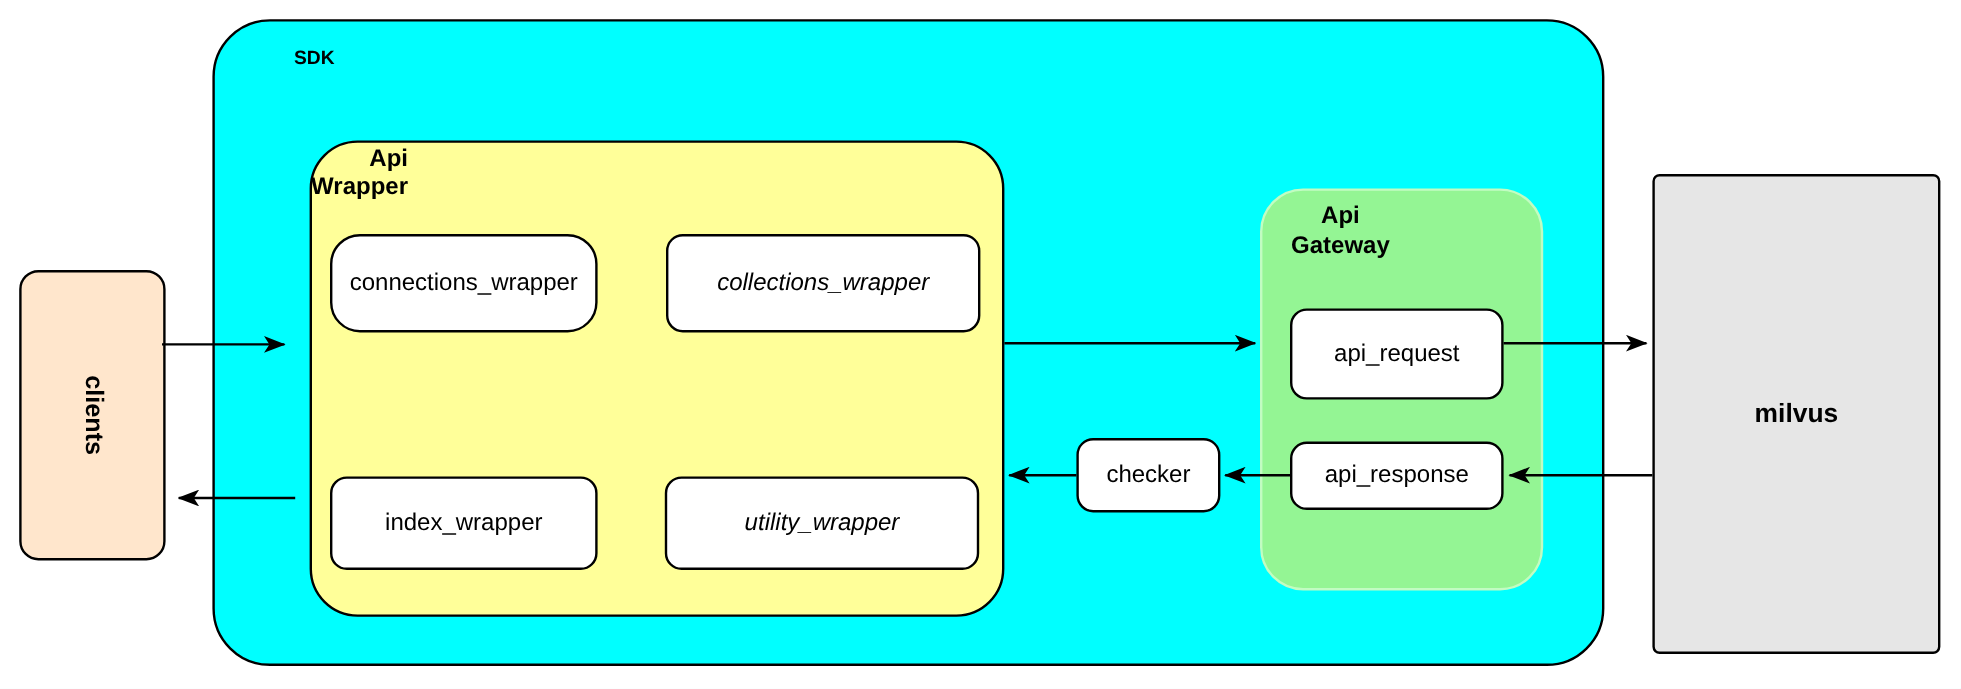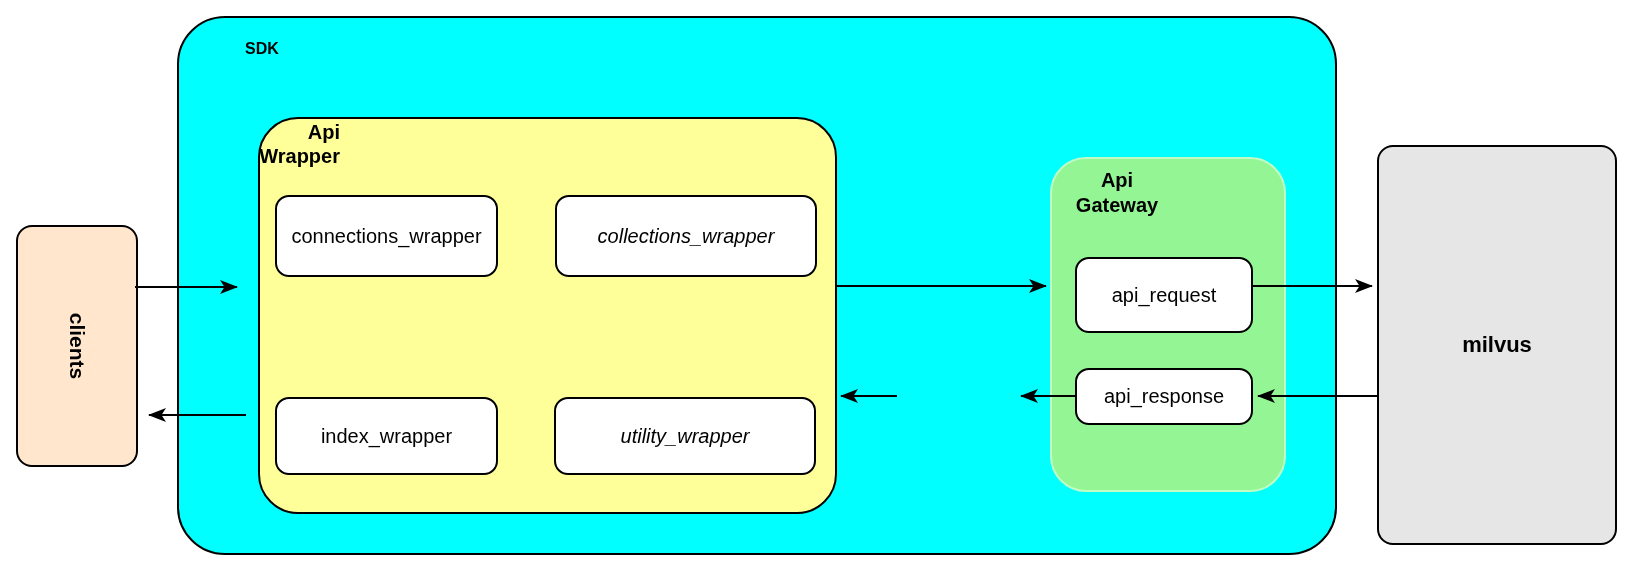--- a/index.html
+++ b/index.html
@@ -43,42 +43,42 @@
   }
   .api-wrapper-label {
     position: absolute; left: 258px; top: 120px; width: 82px;
     text-align: right; font-weight: 700; font-size: 20px; line-height: 24px;
   }
   
   .leaf {
     background: #ffffff; border-radius: 14px;
     font-size: 20px; white-space: nowrap;
   }
-  .b-connections { left: 275px; top: 195px; width: 223px; height: 82px; }
+  .b-connections { left: 275px; top: 195px; width: 223px; height: 82px; border-radius: 25px; }
   .b-collections { left: 555px; top: 195px; width: 262px; height: 82px; font-style: italic; }
   .b-schema      { left: 275px; top: 295px; width: 223px; height: 80px; }
   .b-partition   { left: 555px; top: 295px; width: 262px; height: 80px; }
   .b-index       { left: 275px; top: 397px; width: 223px; height: 78px; }
   .b-utility     { left: 554px; top: 397px; width: 262px; height: 78px; font-style: italic; }
   .b-checker     { left: 897px; top: 365px; width: 120px; height: 62px; }
   
   .api-gateway {
     left: 1050px; top: 157px; width: 236px; height: 335px;
     background: #94f594; border: 2px solid #c2fcc2; border-radius: 36px;
   }
   .api-gateway-label {
     position: absolute; left: 1050px; top: 168px; width: 134px;
     text-align: center; font-weight: 700; font-size: 20px; line-height: 25px;
   }
   .b-request  { left: 1075px; top: 257px; width: 178px; height: 76px; }
   .b-response { left: 1075px; top: 368px; width: 178px; height: 57px; align-items: center; }
   
   .milvus {
     left: 1377px; top: 145px; width: 240px; height: 400px;
-    background: #e6e6e6; border-radius: 16px;
+    background: #e6e6e6; border-radius: 6px;
     font-weight: 700; font-size: 22px; text-align: right;
   }
   .arrows {
     position: absolute; left: 0; top: 0; width: 1634px; height: 574px;
     pointer-events: none;
   }
   .arrows line { stroke: #000000; stroke-width: 2; }
 </style>
 </head>
 <body>
@@ -111,20 +111,23 @@
   <div class="node leaf b-collections">
     <span>collections_wrapper</span>
   </div>
   <div class="node leaf b-index">
     <span>index_wrapper</span>
   </div>
   <div class="node leaf b-utility">
     <span>utility_wrapper</span>
   </div>
 
+  <div class="node leaf b-checker">
+    <span>checker</span>
+  </div>
 
   <div class="node leaf b-request">
     <span>api_request</span>
   </div>
   <div class="node leaf b-response">
     <span>api_response</span>
   </div>
 
   <div class="node milvus">
     <span>milvus</span>

